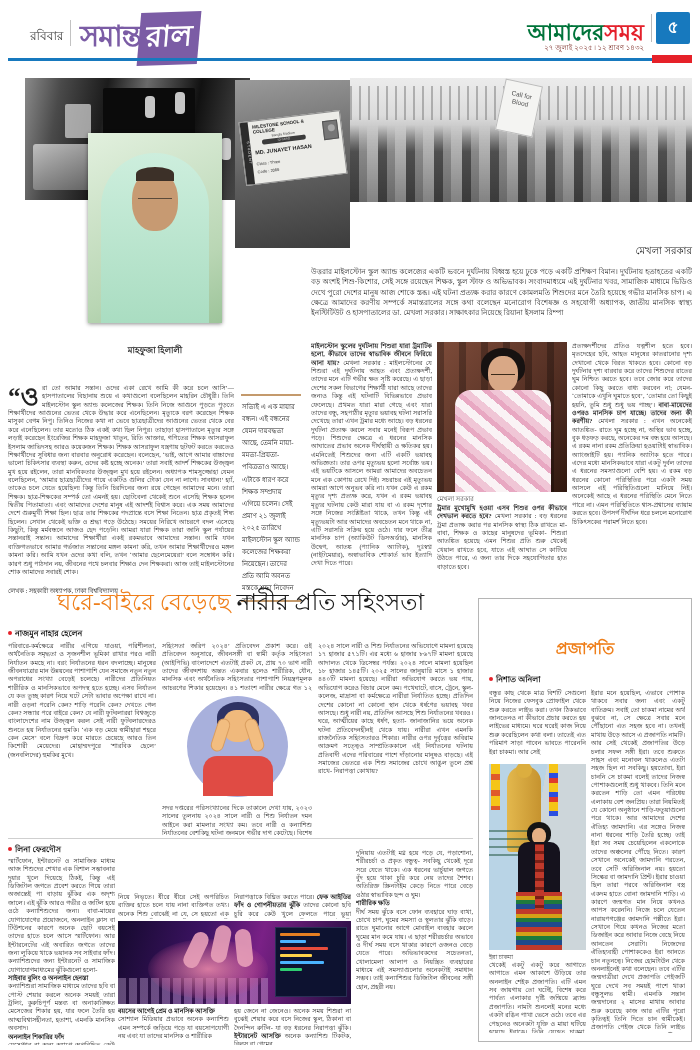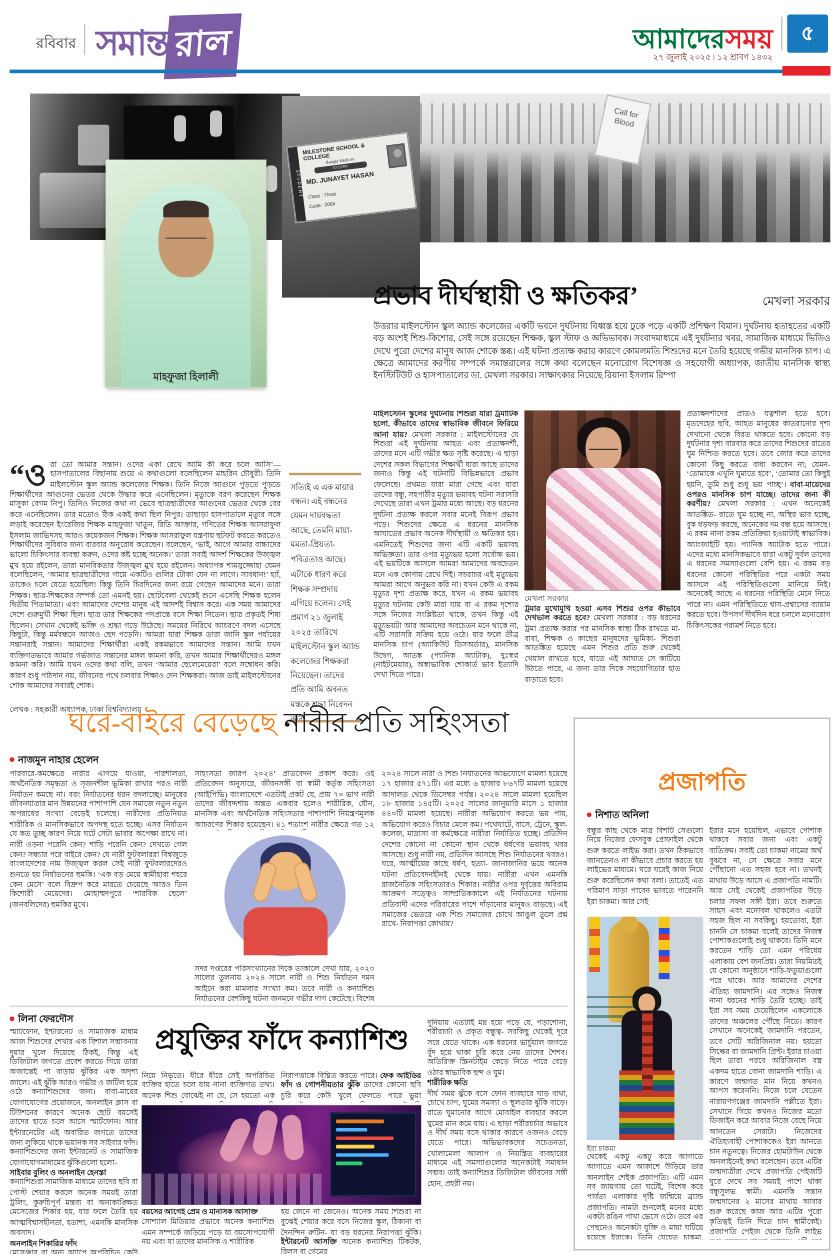--- a/index.html
+++ b/index.html
@@ -101,21 +101,21 @@
 .illus{position:absolute;left:162px;top:694px;width:150px;height:108px;background:#fff}
 .il-circle{position:absolute;left:25px;top:2px;width:101px;height:101px;border-radius:50%;background:#a8b0dc}
 .il-hair{position:absolute;left:55px;top:8px;width:42px;height:30px;background:#2e3263;border-radius:50% 50% 30% 30%}
 .il-face{position:absolute;left:61px;top:16px;width:30px;height:32px;background:#f0b97c;border-radius:44%}
 .il-hand1{position:absolute;left:52px;top:24px;width:13px;height:34px;background:#f2bd80;border-radius:7px;transform:rotate(18deg);border:1px solid #d99d5f}
 .il-hand2{position:absolute;left:86px;top:24px;width:13px;height:34px;background:#f2bd80;border-radius:7px;transform:rotate(-18deg);border:1px solid #d99d5f}
 .il-body{position:absolute;left:41px;top:62px;width:70px;height:40px;background:#e04b44;border-radius:14px 14px 0 0}
 
 .box{position:absolute;left:478px;top:598px;width:214px;height:444px;border:1px solid #b5b5b5;background:#fff}
 .bx-h1{position:absolute;left:0;top:9px;width:100%;text-align:center;font-size:20px;font-weight:bold;color:#0d0d0d}
-.bx-h2{position:absolute;left:0;top:37px;width:100%;text-align:center;font-size:20px;font-weight:bold;color:#ef7f1a}
+.bx-h2{position:absolute;left:0;top:37px;width:100%;text-align:center;font-size:16px;font-weight:bold;color:#ef7f1a}
 .bx-by{position:absolute;left:10px;top:74px}
 .bx-c1a{position:absolute;left:10px;top:90px;width:97px;height:72px}
 .bx-photo{position:absolute;left:10px;top:165px;width:97px;height:186px;overflow:hidden;
   background:linear-gradient(100deg,#b9d4e6 0 45%,#cdd6da 45% 100%)}
 .bu-statue{position:absolute;left:18px;top:2px;width:34px;height:86px;background:linear-gradient(90deg,#e3b84d,#c6932f);border-radius:16px 16px 4px 4px}
 .bu-head{position:absolute;left:27px;top:-2px;width:16px;height:16px;border-radius:50%;background:#dcae3f}
 .bu-flag1{position:absolute;left:2px;top:0;width:9px;height:46px;background:repeating-linear-gradient(180deg,#f5c518 0 10px,#e05a2b 10px 16px)}
 .bu-flag2{position:absolute;left:60px;top:0;width:9px;height:52px;background:repeating-linear-gradient(180deg,#f5c518 0 9px,#2b4fe0 9px 14px,#e03a2b 14px 19px)}
 .bu-rail{position:absolute;left:0;top:62px;width:40px;height:30px;background:repeating-linear-gradient(0deg,rgba(40,90,70,.55) 0 2px,transparent 2px 8px)}
 .ira-hair{position:absolute;left:38px;top:58px;width:24px;height:22px;background:#141414;border-radius:50% 50% 40% 40%}
@@ -194,29 +194,28 @@
     <div class="crowd"></div>
     <div class="placard">Call for Blood</div>
   </div>
 
   <div class="portrait">
     <div class="po-scarf"></div>
     <div class="po-face"></div>
     <div class="po-hair"></div>
     <div class="po-glass"></div>
   </div>
-  <div class="abs cap" style="left:88px;top:308px;width:134px">মাহফুজা হিলালী</div>
+  <div class="abs cap" style="left:88px;top:344px;width:134px">মাহফুজা হিলালী</div>
 
   <div class="t-body tiny">
     <span class="dropq">“ও</span><span>রা তো আমার সন্তান। ওদের একা রেখে আমি কী করে চলে আসি’— হাসপাতালের বিছানায় শুয়ে এ কথাগুলো বলেছিলেন মাহরিন চৌধুরী। তিনি মাইলস্টোন স্কুল অ্যান্ড কলেজের শিক্ষক। তিনি নিজে আগুনে পুড়তে পুড়তে শিক্ষার্থীদের আগুনের ভেতর থেকে উদ্ধার করে এনেছিলেন। মৃত্যুকে বরণ করেছেন শিক্ষক মাসুকা বেগম নিপু। তিনিও নিজের কথা না ভেবে ছাত্রছাত্রীদের আগুনের ভেতর থেকে বের করে এনেছিলেন। তার মতোও ঠিক একই কথা ছিল নিপুর। তাছাড়া হাসপাতালে মৃত্যুর সঙ্গে লড়াই করেছেন ইংরেজির শিক্ষক মাহফুজা খাতুন, রিতি আক্তার, গণিতের শিক্ষক আসরাফুল ইসলাম জাভিদসহ আরও কয়েকজন শিক্ষক। শিক্ষক আসরাফুল যন্ত্রণায় ছটফট করতে করতেও শিক্ষার্থীদের সুবিধার জন্য বারবার অনুরোধ করেছেন। বলেছেন, ‘ভাই, আগে আমার বাচ্চাদের ভালো চিকিৎসার ব্যবস্থা করুন, ওদের কষ্ট হচ্ছে অনেক।’ তারা সবাই আদর্শ শিক্ষকের উজ্জ্বল মুখ হয়ে রইলেন, তারা মানবিকতার উজ্জ্বল মুখ হয়ে রইলেন। অধ্যাপক শামসুজ্জোহা যেমন বলেছিলেন, ‘আমার ছাত্রছাত্রীদের গায়ে একটিও গুলির টোকা যেন না লাগে। সাবধান!’ হ্যাঁ, তাকেও চলে যেতে হয়েছিল! কিন্তু তিনি চিরদিনের জন্য রয়ে গেছেন আমাদের মনে। তারা শিক্ষক। ছাত্র-শিক্ষকের সম্পর্ক তো এমনই হয়। ছোটবেলা থেকেই শুনে এসেছি শিক্ষক হলেন দ্বিতীয় পিতামাতা। এবং আমাদের দেশের মানুষ এই আদর্শই বিশ্বাস করে। এক সময় আমাদের দেশে গুরুমুখী শিক্ষা ছিল। ছাত্র তার শিক্ষকের পদপ্রান্তে বসে শিক্ষা নিতেন। ছাত্র প্রকৃতই শিষ্য ছিলেন। সেখান থেকেই ভক্তি ও শ্রদ্ধা গড়ে উঠেছে। সময়ের নিরিখে আচরণে বদল এসেছে কিছুটা, কিন্তু মর্মবন্ধনে আজও ছেদ পড়েনি। আমরা যারা শিক্ষক তারা জানি স্কুল পর্যায়ের সন্তানরাই সন্তান। আমাদের শিক্ষার্থীরা একই রকমভাবে আমাদের সন্তান। আমি যখন ব্যক্তিগতভাবে আমার গর্ভজাত সন্তানের মঙ্গল কামনা করি, তখন আমার শিক্ষার্থীদেরও মঙ্গল কামনা করি। আমি যখন ওদের কথা বলি, তখন ‘আমার ছেলেমেয়েরা’ বলে সম্বোধন করি। কারণ শুধু পাঠদান নয়, জীবনের পথে চলবার শিক্ষাও দেন শিক্ষকরা। আজ তাই মাইলস্টোনের শোক আমাদের সবারই শোক।</span>
   </div>
   <div class="t-credit">লেখক : সহকারী অধ্যাপক, ঢাকা বিশ্ববিদ্যালয়</div>
   <div class="pullq">সত্যিই এ এক মায়ার বন্ধন। এই বন্ধনের যেমন দায়বদ্ধতা আছে, তেমনি মায়া-মমতা-প্রিয়তা-পবিত্রতাও আছে। এটাকে ধারণ করে শিক্ষক সম্প্রদায় এগিয়ে চলেন। সেই প্রমাণ ২১ জুলাই ২০২৫ তারিখে মাইলস্টোন স্কুল অ্যান্ড কলেজের শিক্ষকরা নিয়েছেন। তাদের প্রতি আমি অবনত মস্তকে শ্রদ্ধা নিবেদন করি</div>
 
-  <div class="iv-h2">প্রভাব দীর্ঘস্থায়ী ও ক্ষতিকর’</div>
   <div class="iv-by">মেখলা সরকার</div>
   <div class="iv-lead">উত্তরার মাইলস্টোন স্কুল অ্যান্ড কলেজের একটি ভবনে দুর্ঘটনায় বিধ্বস্ত হয়ে ঢুকে পড়ে একটি প্রশিক্ষণ বিমান। দুর্ঘটনায় হতাহতের একটি বড় অংশই শিশু-কিশোর, সেই সঙ্গে রয়েছেন শিক্ষক, স্কুল স্টাফ ও অভিভাবক। সংবাদমাধ্যমে এই দুর্ঘটনার খবর, সামাজিক মাধ্যমে ভিডিও দেখে পুরো দেশের মানুষ আজ শোকে স্তব্ধ। এই ঘটনা প্রত্যক্ষ করার কারণে কোমলমতি শিশুদের মনে তৈরি হয়েছে গভীর মানসিক চাপ। এ ক্ষেত্রে আমাদের করণীয় সম্পর্কে সমান্তরালের সঙ্গে কথা বলেছেন মনোরোগ বিশেষজ্ঞ ও সহযোগী অধ্যাপক, জাতীয় মানসিক স্বাস্থ্য ইনস্টিটিউট ও হাসপাতালের ডা. মেখলা সরকার। সাক্ষাৎকার নিয়েছে রিয়ানা ইসলাম রিম্পা</div>
 
   <div class="iv-col iv-c1 tiny">
     <span class="b">মাইলস্টোন স্কুলের দুর্ঘটনায় শিশুরা যারা ট্রমাটিক হলো, কীভাবে তাদের স্বাভাবিক জীবনে ফিরিয়ে আনা যায়?</span>
     <span>মেখলা সরকার : মাইলস্টোনের যে শিশুরা এই দুর্ঘটনায় আহত এবং প্রত্যক্ষদর্শী, তাদের মনে এটি গভীর ক্ষত সৃষ্টি করেছে। এ ছাড়া দেশের সকল বিভাগের শিক্ষার্থী যারা আছে তাদের জন্যও কিন্তু এই ঘটনাটি বিভিন্নভাবে প্রভাব ফেলেছে। প্রথমত যারা মারা গেছে এবং যারা তাদের বন্ধু, সহপাঠীর মৃত্যুর ভয়াবহ ঘটনা সরাসরি দেখেছে তারা এখন ট্রমার মধ্যে আছে। বড় ধরনের দুর্ঘটনা প্রত্যক্ষ করলে সবার মনেই বিরূপ প্রভাব পড়ে। শিশুদের ক্ষেত্রে এ ধরনের মানসিক আঘাতের প্রভাব অনেক দীর্ঘস্থায়ী ও ক্ষতিকর হয়। এমনিতেই শিশুদের জন্য এটি একটি ভয়াবহ অভিজ্ঞতা। তার ওপর মৃত্যুভয় হলো সর্বোচ্চ ভয়। এই ভয়টিকে আসলে আমরা আমাদের অবচেতন মনে এক কোণায় রেখে দিই। সচরাচর এই মৃত্যুভয় আমরা আগে অনুভব করি না। যখন কেউ এ রকম মৃত্যুর দৃশ্য প্রত্যক্ষ করে, যখন এ রকম ভয়াবহ মৃত্যুর ঘটনায় কেউ মারা যায় বা এ রকম দৃশ্যের সঙ্গে নিজের সংশ্লিষ্টতা থাকে, তখন কিন্তু এই মৃত্যুভয়টা আর আমাদের অবচেতন মনে থাকে না, এটি সরাসরি সক্রিয় হয়ে ওঠে। যার ফলে তীব্র মানসিক চাপ (অ্যাকিউট ডিসঅর্ডার), মানসিক উদ্বেগ, আতঙ্ক (প্যানিক অ্যাটাক), দুঃস্বপ্ন (নাইটমেয়ার), অস্বাভাবিক শোকার্ত ভাব ইত্যাদি দেখা দিতে পারে।</span>
   </div>
 
   <div class="iv-photo">
     <div class="mk-shelf"></div>
@@ -275,21 +274,20 @@
 
   <div class="divider"></div>
   <div class="te-by byline"><span class="bullet"></span><span>লিনা ফেরদৌস</span></div>
   <div class="te-c1 tiny">
     <span>স্মার্টফোন, ইন্টারনেট ও সামাজিক মাধ্যম আজ শিশুদের শেখার এক বিশাল সম্ভাবনার দুয়ার খুলে দিয়েছে ঠিকই, কিন্তু এই ডিজিটাল জগতে প্রবেশ করতে গিয়ে তারা অজান্তেই পা বাড়ায় ঝুঁকির এক অদৃশ্য জালে। এই ঝুঁকি আরও গভীর ও জটিল হয়ে ওঠে কন্যাশিশুদের জন্য। বাবা-মায়ের যোগাযোগের প্রয়োজনে, অনলাইন ক্লাস বা টিউশনের কারণে অনেক ছোট বয়সেই তাদের হাতে চলে আসে স্মার্টফোন। আর ইন্টারনেটের এই অবারিত জগতে তাদের জন্য লুকিয়ে থাকে ভয়ানক সব সাইবার ফাঁদ। কন্যাশিশুদের জন্য ইন্টারনেট ও সামাজিক যোগাযোগমাধ্যমের ঝুঁকিগুলো হলো-</span>
     <div class="subh">সাইবার বুলিং ও অনলাইন হেনস্তা</div>
     <span>কন্যাশিশুরা সামাজিক মাধ্যমে তাদের ছবি বা পোস্ট শেয়ার করলে অনেক সময়ই তারা ট্রলিং, কুরুচিপূর্ণ মন্তব্য বা অনাকাঙ্ক্ষিত মেসেজের শিকার হয়, যার ফলে তৈরি হয় আত্মবিশ্বাসহীনতা, হতাশা, এমনকি মানসিক অবসাদ।</span>
     <div class="subh">অনলাইন শিকারির ফাঁদ</div>
     <span>মেসেঞ্জার বা অন্য অ্যাপে অপরিচিত কেউ ‘বন্ধু’ হয়ে ওঠে, গড়ে ওঠে এক ধরনের</span>
   </div>
-  <div class="te-h">প্রযুক্তির ফাঁদে কন্যাশিশু</div>
   <div class="te-c2a tiny">নিয়ে নিভৃতে। ধীরে ধীরে সেই অপরিচিত ব্যক্তির হাতে চলে যায় নানা ব্যক্তিগত তথ্য। অনেক শিশু বোঝেই না যে, সে হয়তো এক প্রতারকের ফাঁদে পড়েছে। বিশ্বাসের নামে ছবি চাওয়া, ভিডিও কল, এমনকি</div>
   <div class="te-c3a tiny">
     <span>নিরাপত্তাকে বিঘ্নিত করতে পারে।</span>
     <span class="subh">ফেক আইডির ফাঁদ ও গোপনীয়তার ঝুঁকি</span>
     <span>তাদের কোনো ছবি চুরি করে কেউ খুলে ফেলতে পারে ভুয়া প্রোফাইল। কখনও আবার বিকৃত করে সেই ছবি ছড়িয়ে দেওয়া</span>
   </div>
   <div class="te-photo">
     <div class="te-keys"></div>
     <div class="te-hand"></div>
     <div class="te-fing" style="left:70px;top:10px;transform:rotate(25deg)"></div>

